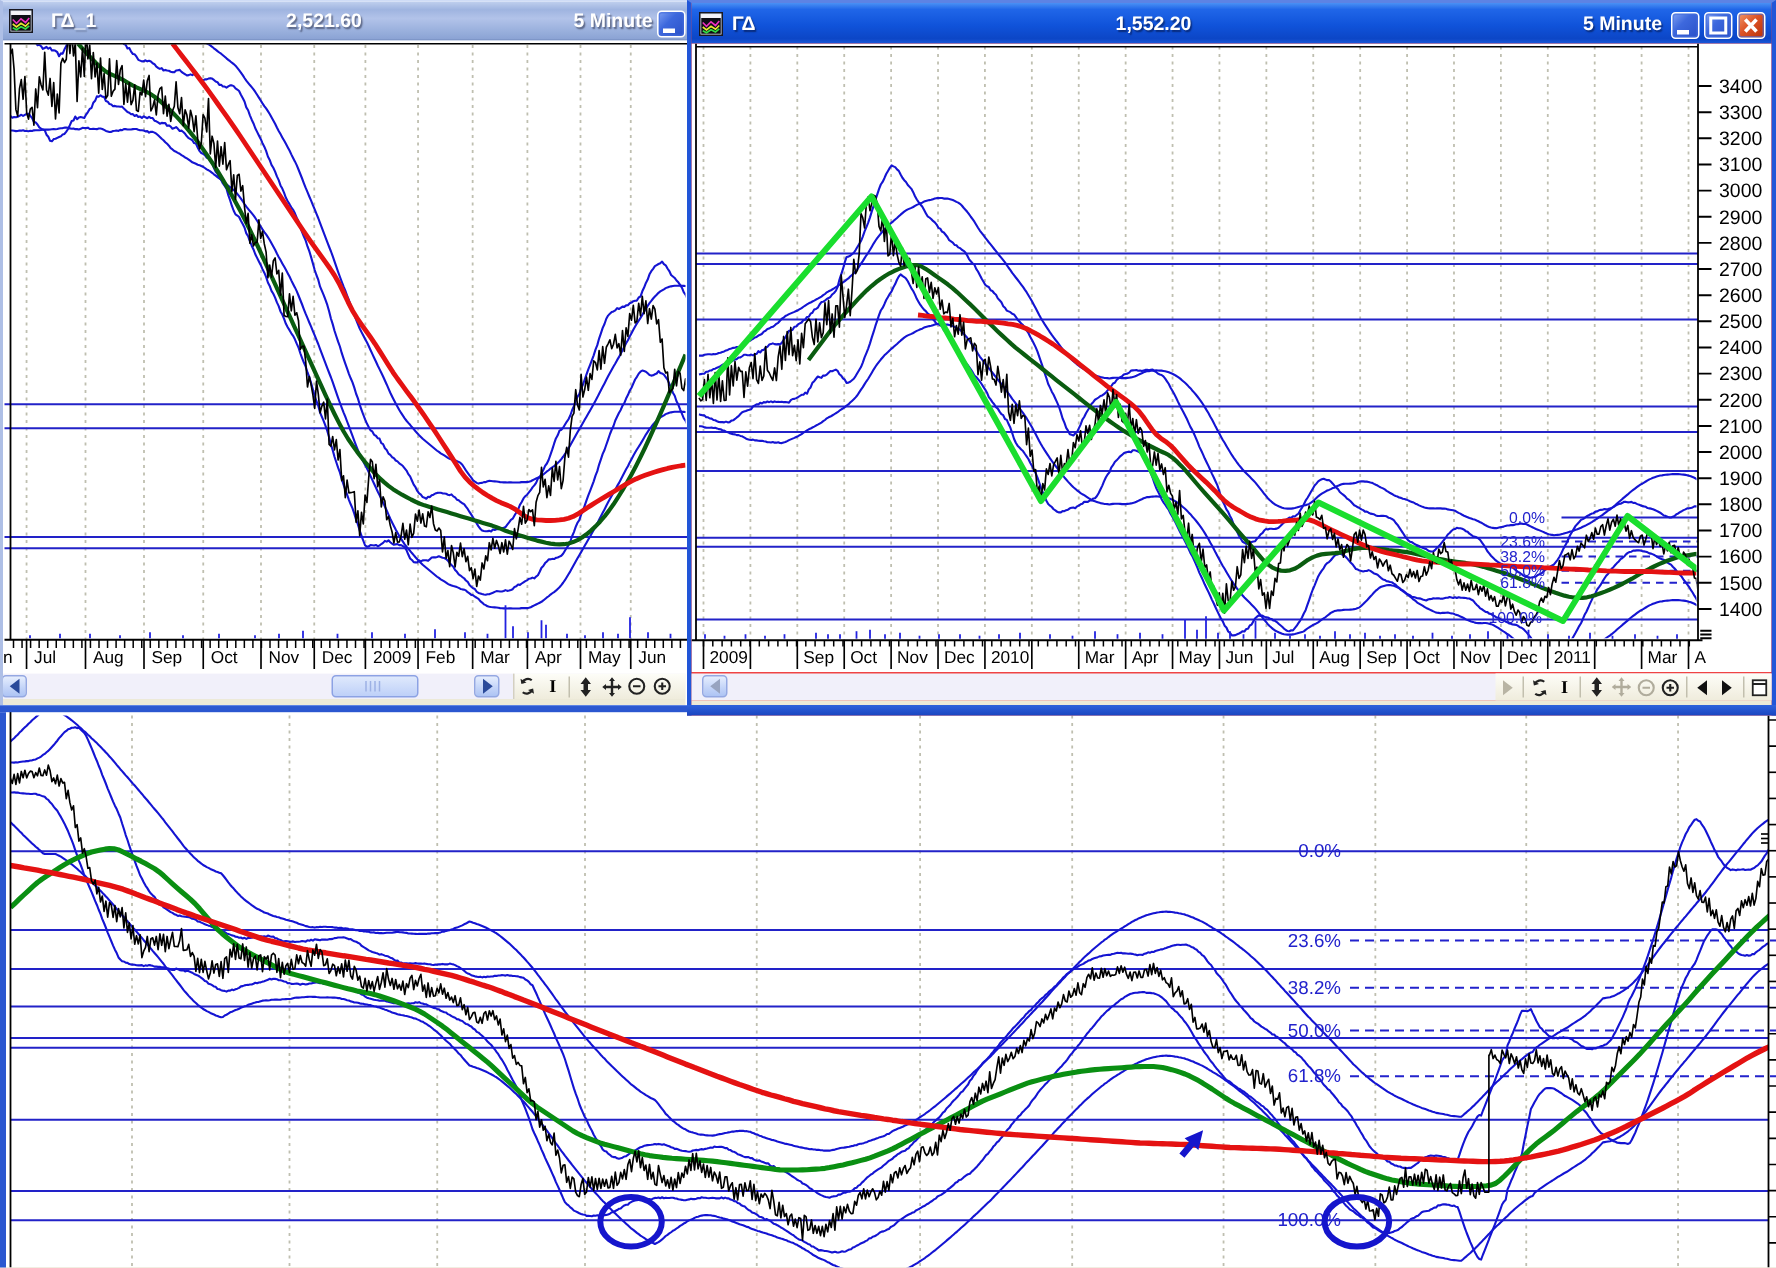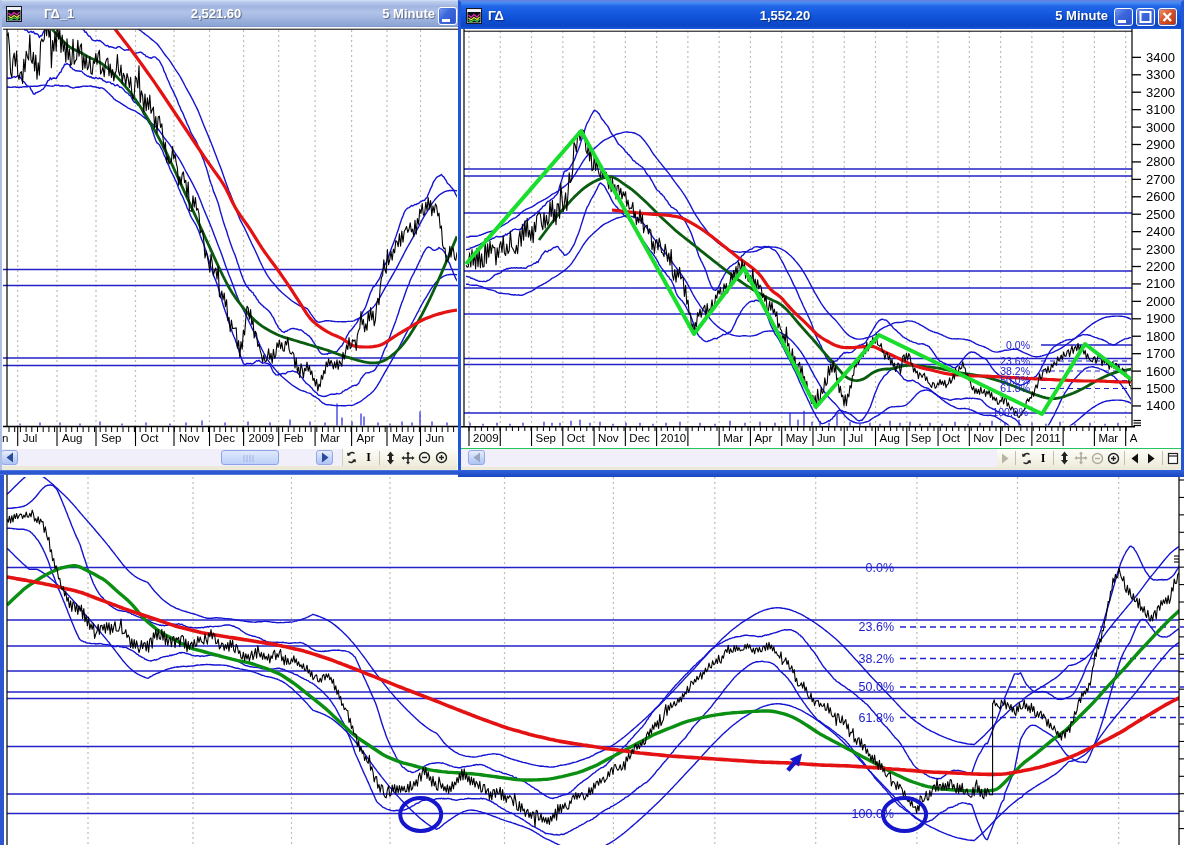--- a/index.html
+++ b/index.html
@@ -100,21 +100,21 @@
     <div class="tbar" style="top:1px;height:26px;background:linear-gradient(180deg,#c0d0ee 0%,#9fb4e0 22%,#b2c3e9 45%,#9cb2de 75%,#8ba3d4 100%);border-bottom:1px solid #7e96c8">
       <span style="margin-left:6px;width:16px;height:16px;display:inline-block"><svg width="16" height="16" viewBox="0 0 16 16">
           <rect x="0" y="0" width="16" height="16" fill="#dfe8f4"></rect>
           <rect x="0.5" y="0.5" width="15" height="15" fill="none" stroke="#17171f" stroke-width="1"></rect>
           <rect x="1.5" y="1.5" width="13" height="2.4" fill="#f4f4f8"></rect>
           <rect x="1.5" y="4" width="13" height="10.5" fill="#0d0d15"></rect>
           <polyline points="2.5,7 5,9.5 8,6.5 11,9 13.5,6" fill="none" stroke="#ee30c0" stroke-width="1.1"></polyline>
           <polyline points="2.5,10 5,12 8,9.5 11,11.5 13.5,9" fill="none" stroke="#e8e832" stroke-width="1.1"></polyline>
           <polyline points="2.5,12.5 5,13.8 8,11.8 11,13.3 13.5,11.3" fill="none" stroke="#30dd44" stroke-width="1.1"></polyline>
         </svg></span>
-      <span class="tt" style="margin-left:22px">ΓΔ_1</span>
+      <span class="tt" style="margin-left:12px">ΓΔ_1</span>
       <span class="tt" style="position:absolute;left:216px;transform:translateX(-50%)">2,521.60</span>
       <span class="tt" style="position:absolute;right:26px">5 Minute</span>
       <span class="btn btnb" style="right:4px;top:6px"><svg width="17" height="16">
           <rect x="3" y="11" width="8" height="3" fill="#fff"></rect>
         </svg></span>
     </div>
     <div style="position:absolute;left:0;top:449px;width:457px;height:17px" class="scroll">
       <div class="sbtn" style="left:1px">
         <svg width="10" height="11" viewBox="0 0 10 11">
           <path d="M8 0.5 V10.5 L1.5 5.5 Z" fill="#2a4a9a"></path>
@@ -323,34 +323,34 @@
       <line x1="419.4" y1="426.5" x2="419.4" y2="432" stroke="#000" stroke-width="1"></line>
       <line x1="425.1" y1="426.5" x2="425.1" y2="432" stroke="#000" stroke-width="1"></line>
       <line x1="430.8" y1="426.5" x2="430.8" y2="432" stroke="#000" stroke-width="1"></line>
       <line x1="436.5" y1="426.5" x2="436.5" y2="432" stroke="#000" stroke-width="1"></line>
       <line x1="442.2" y1="426.5" x2="442.2" y2="432" stroke="#000" stroke-width="1"></line>
       <line x1="447.9" y1="426.5" x2="447.9" y2="432" stroke="#000" stroke-width="1"></line>
       <line x1="453.6" y1="426.5" x2="453.6" y2="432" stroke="#000" stroke-width="1"></line>
     </svg>
     <div style="position:absolute;inset:0;border-left:2px solid #aebfe6;border-right:2px solid #98aedb;border-top:1px solid #cfdcf6"></div>
   </div>
-<div class="win" style="left:458px;top:0;width:726px;height:477px;z-index:4;background:#22c55e">
+<div class="win" style="left:458px;top:0;width:726px;height:477px;z-index:4;background:#ef4444">
     <div style="position:absolute;inset:0;border:3px solid #2156d8;border-top:2px solid #5d83e4;border-bottom:0"></div>
     <div class="tbar" style="top:2px;left:3px;right:3px;height:27px;background:linear-gradient(180deg,#4a90f4 0%,#2066e8 16%,#1053da 55%,#0c46c6 88%,#1b58d8 100%)">
       <span style="margin-left:5px;width:16px;height:16px;display:inline-block"><svg width="16" height="16" viewBox="0 0 16 16">
           <rect x="0" y="0" width="16" height="16" fill="#dfe8f4"></rect>
           <rect x="0.5" y="0.5" width="15" height="15" fill="none" stroke="#17171f" stroke-width="1"></rect>
           <rect x="1.5" y="1.5" width="13" height="2.4" fill="#f4f4f8"></rect>
           <rect x="1.5" y="4" width="13" height="10.5" fill="#0d0d15"></rect>
           <polyline points="2.5,7 5,9.5 8,6.5 11,9 13.5,6" fill="none" stroke="#ee30c0" stroke-width="1.1"></polyline>
           <polyline points="2.5,10 5,12 8,9.5 11,11.5 13.5,9" fill="none" stroke="#e8e832" stroke-width="1.1"></polyline>
           <polyline points="2.5,12.5 5,13.8 8,11.8 11,13.3 13.5,11.3" fill="none" stroke="#30dd44" stroke-width="1.1"></polyline>
         </svg></span>
       <span class="tt" style="margin-left:6px">ΓΔ</span>
-      <span class="tt" style="position:absolute;left:324px;transform:translateX(-50%)">1,552.20</span>
+      <span class="tt" style="position:absolute;left:308px;transform:translateX(-50%)">1,552.20</span>
       <span class="tt" style="position:absolute;right:73px">5 Minute</span>
       <span class="btn btnb" style="right:48px;top:6px"><svg width="17" height="16">
           <rect x="3" y="11" width="8" height="3" fill="#fff"></rect>
         </svg></span>
       <span class="btn btnb" style="right:26px;top:6px"><svg width="17" height="16">
           <rect x="3.5" y="3" width="10" height="10" fill="none" stroke="#fff" stroke-width="2"></rect>
         </svg></span>
       <span class="btn btnr" style="right:4px;top:6px"><svg width="17" height="16">
           <path d="M4.5 4 L12 12 M12 4 L4.5 12" stroke="#fff" stroke-width="2.4"></path>
         </svg></span>

